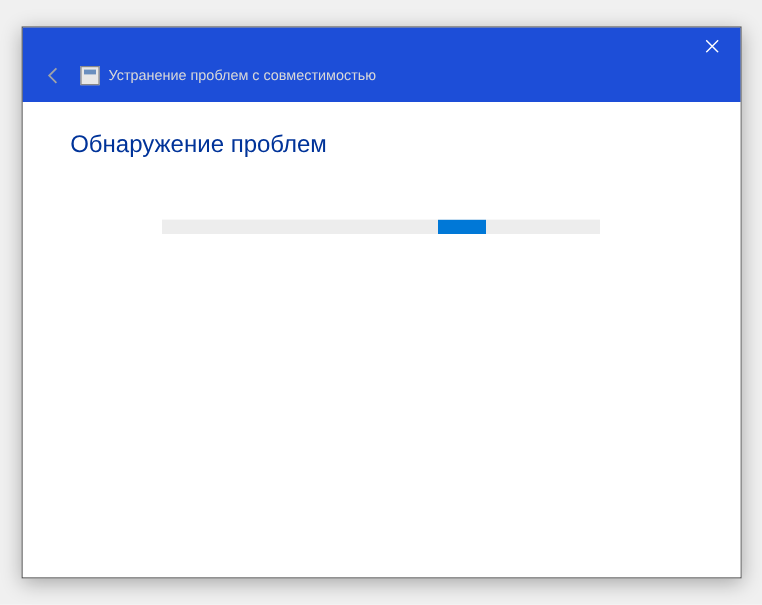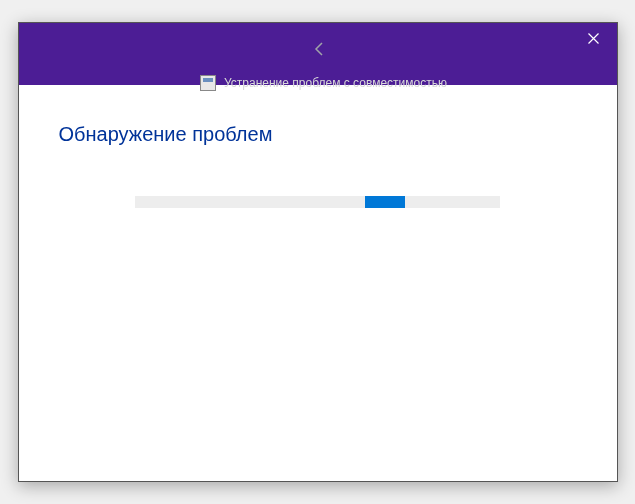--- a/index.html
+++ b/index.html
@@ -21,27 +21,26 @@
       height: 460px;
       background: #ffffff;
       border: 1px solid #555;
       box-shadow: 0 4px 16px rgba(0,0,0,0.3);
       display: flex;
       flex-direction: column;
       position: relative;
     }
     .titlebar {
       height: 62px;
-      background: #4c1d95;
+      background: #1d4ed8;
       display: flex;
       align-items: center;
       padding: 0 0 0 12px;
       color: #d8d8d8;
       position: relative;
-      flex-direction: column;
     }
     .back-btn {
       width: 28px;
       height: 28px;
       display: flex;
       align-items: center;
       justify-content: center;
       margin-right: 8px;
       margin-top: 18px;
       color: #a0a3a8;
@@ -85,21 +84,21 @@
       justify-content: center;
       color: #ffffff;
       cursor: pointer;
     }
     .close-btn svg {
       width: 11px;
       height: 11px;
     }
     .content {
       flex: 1;
-      padding: 33px 40px;
+      padding: 20px 40px;
       background: #ffffff;
     }
     .heading {
       color: #003399;
       font-size: 20px;
       font-weight: 400;
       margin-bottom: 50px;
       margin-top: 5px;
     }
     .progress-container {

